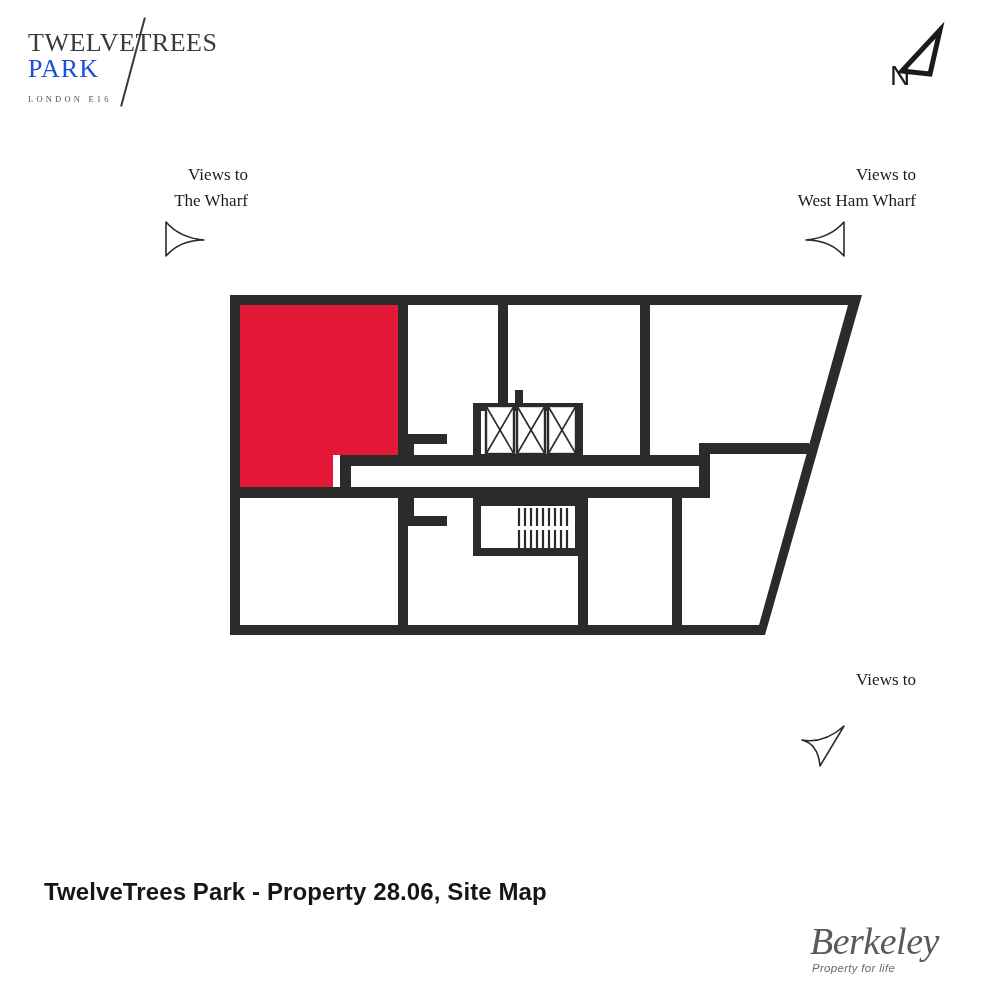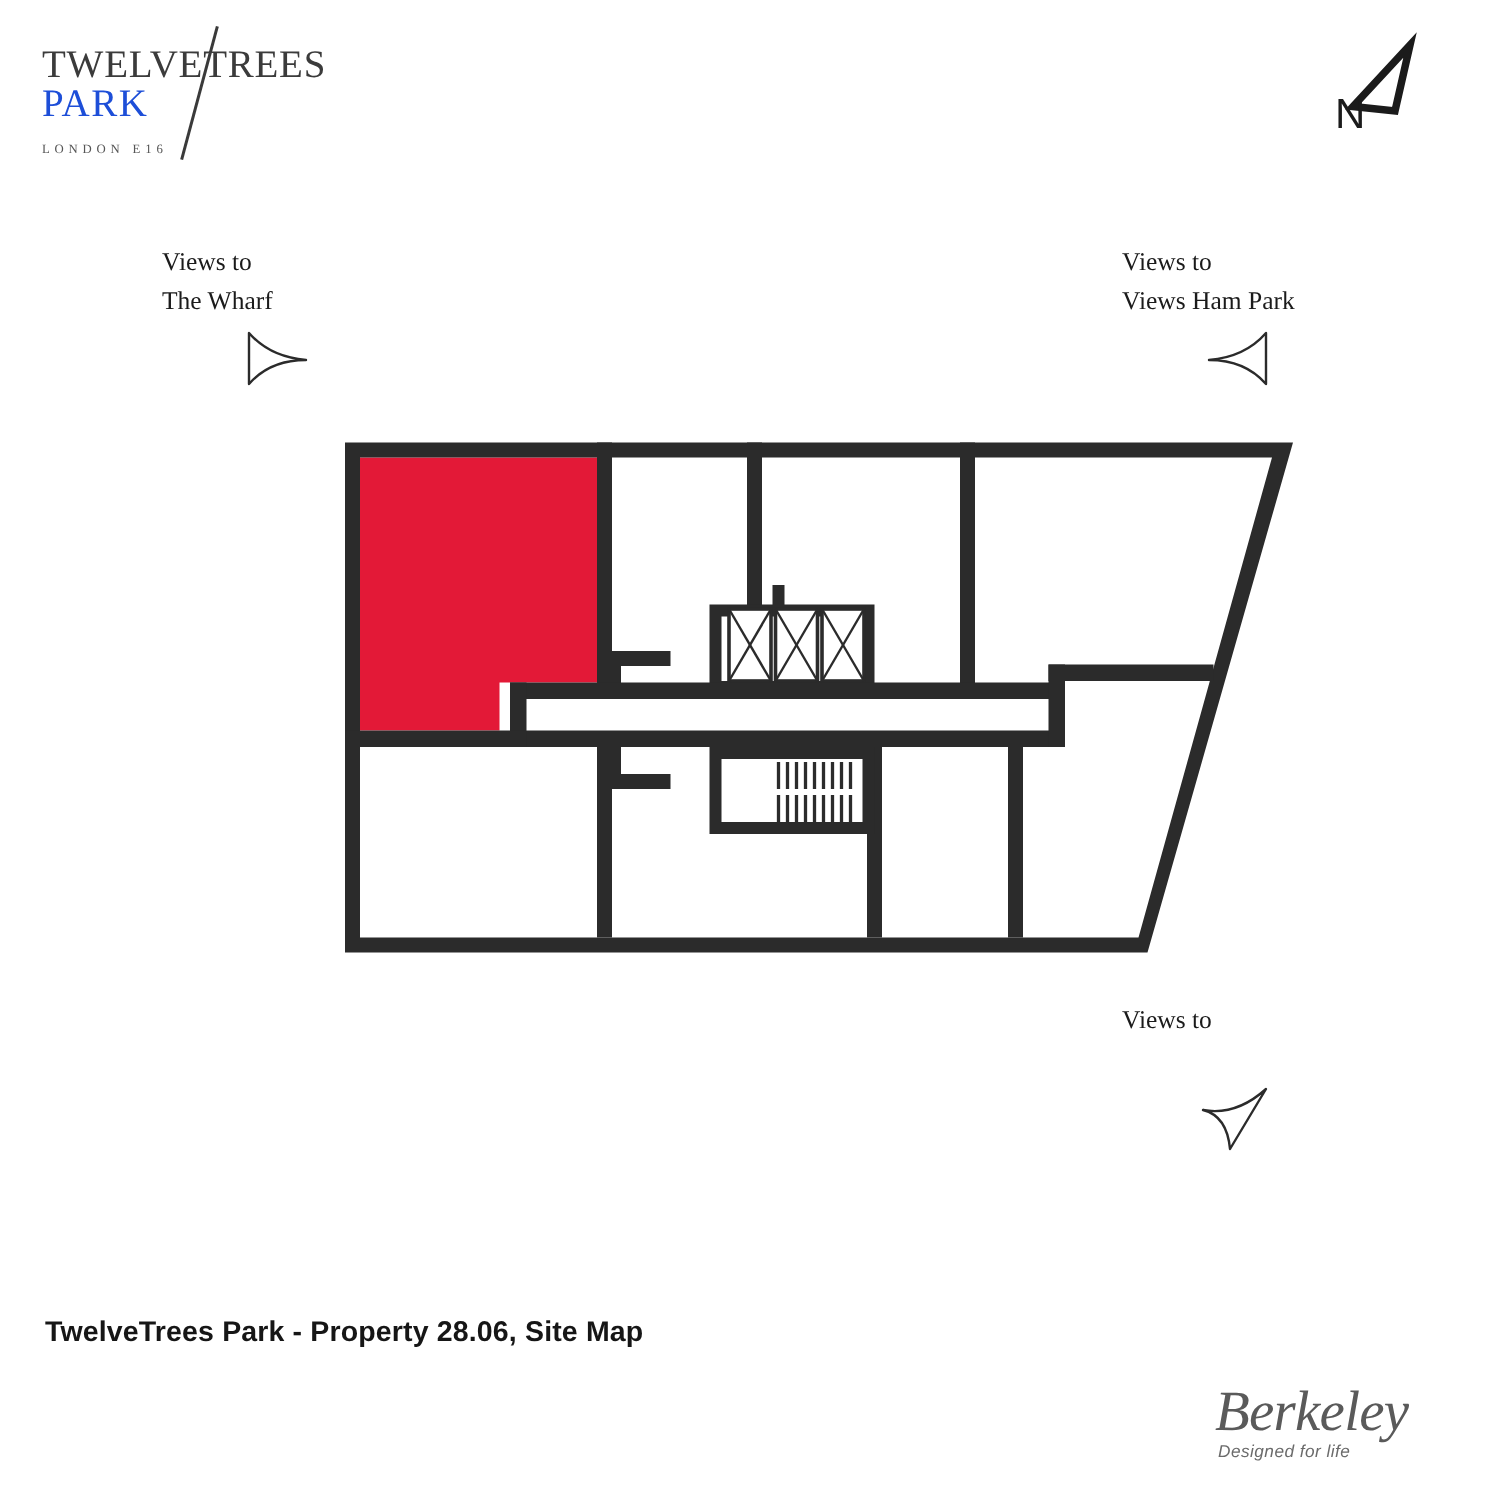--- a/index.html
+++ b/index.html
@@ -85,21 +85,21 @@
     left: 8px;
     top: 44px;
     font-family: "Liberation Sans", "DejaVu Sans", sans-serif;
     font-size: 28px;
     color: #1b1b1b;
   }
 
   
   .view-note {
     position: absolute;
-    text-align: left;
+    text-align: right;
     font-family: "Liberation Serif", "DejaVu Serif", serif;
     font-size: 17px;
     line-height: 1.55;
     color: #1b1b1b;
     white-space: nowrap;
   }
   .view-note .vn-line { display: block; }
   .view-cone {
     position: absolute;
   }
@@ -117,24 +117,24 @@
     top: 0;
     width: 1000px;
     height: 1000px;
     pointer-events: none;
   }
   #floorplan * { pointer-events: auto; }
 
   
   #caption {
     position: absolute;
-    left: 30px;
+    left: 44px;
     top: 878px;
     font-family: "Liberation Sans", "DejaVu Sans", sans-serif;
-    font-size: 19px;
+    font-size: 24px;
     font-weight: bold;
     color: #161616;
     letter-spacing: 0.1px;
   }
 
   
   #berkeley-logo {
     position: absolute;
     right: 34px;
     bottom: 22px;
@@ -186,21 +186,21 @@
   <span class="vn-line">The Wharf</span>
 </div>
 <div class="view-cone" id="cone-city">
   <svg width="46" height="42" viewBox="0 0 46 42">
     <path d="M 6 4 L 6 38 Q 20 22 44 22 Q 20 20 6 4 Z" fill="none" stroke="#2b2b2b" stroke-width="1.6" stroke-linejoin="round"></path>
   </svg>
 </div>
 
 <div class="view-note" id="view-westham">
   <span class="vn-line">Views to</span>
-  <span class="vn-line">Views Ham Park</span>
+  <span class="vn-line">West Ham Wharf</span>
 </div>
 <div class="view-cone" id="cone-westham">
   <svg width="46" height="42" viewBox="0 0 46 42">
     <path d="M 40 4 L 40 38 Q 26 22 2 22 Q 26 20 40 4 Z" fill="none" stroke="#2b2b2b" stroke-width="1.6" stroke-linejoin="round"></path>
   </svg>
 </div>
 
 <div class="view-note" id="view-canary">
   <span class="vn-line">Views to</span>
 </div>
@@ -299,14 +299,14 @@
       <line x1="567" y1="530" x2="567" y2="548"></line>
     </g>
   </g>
 
 </svg>
 
 <div id="caption">TwelveTrees Park - Property 28.06, Site Map</div>
 
 <div id="berkeley-logo">
   <div class="bk-name">Berkeley</div>
-  <div class="bk-tag">Designed for life</div>
+  <div class="bk-tag">Property for life</div>
 </div>
 
 </body></html>

